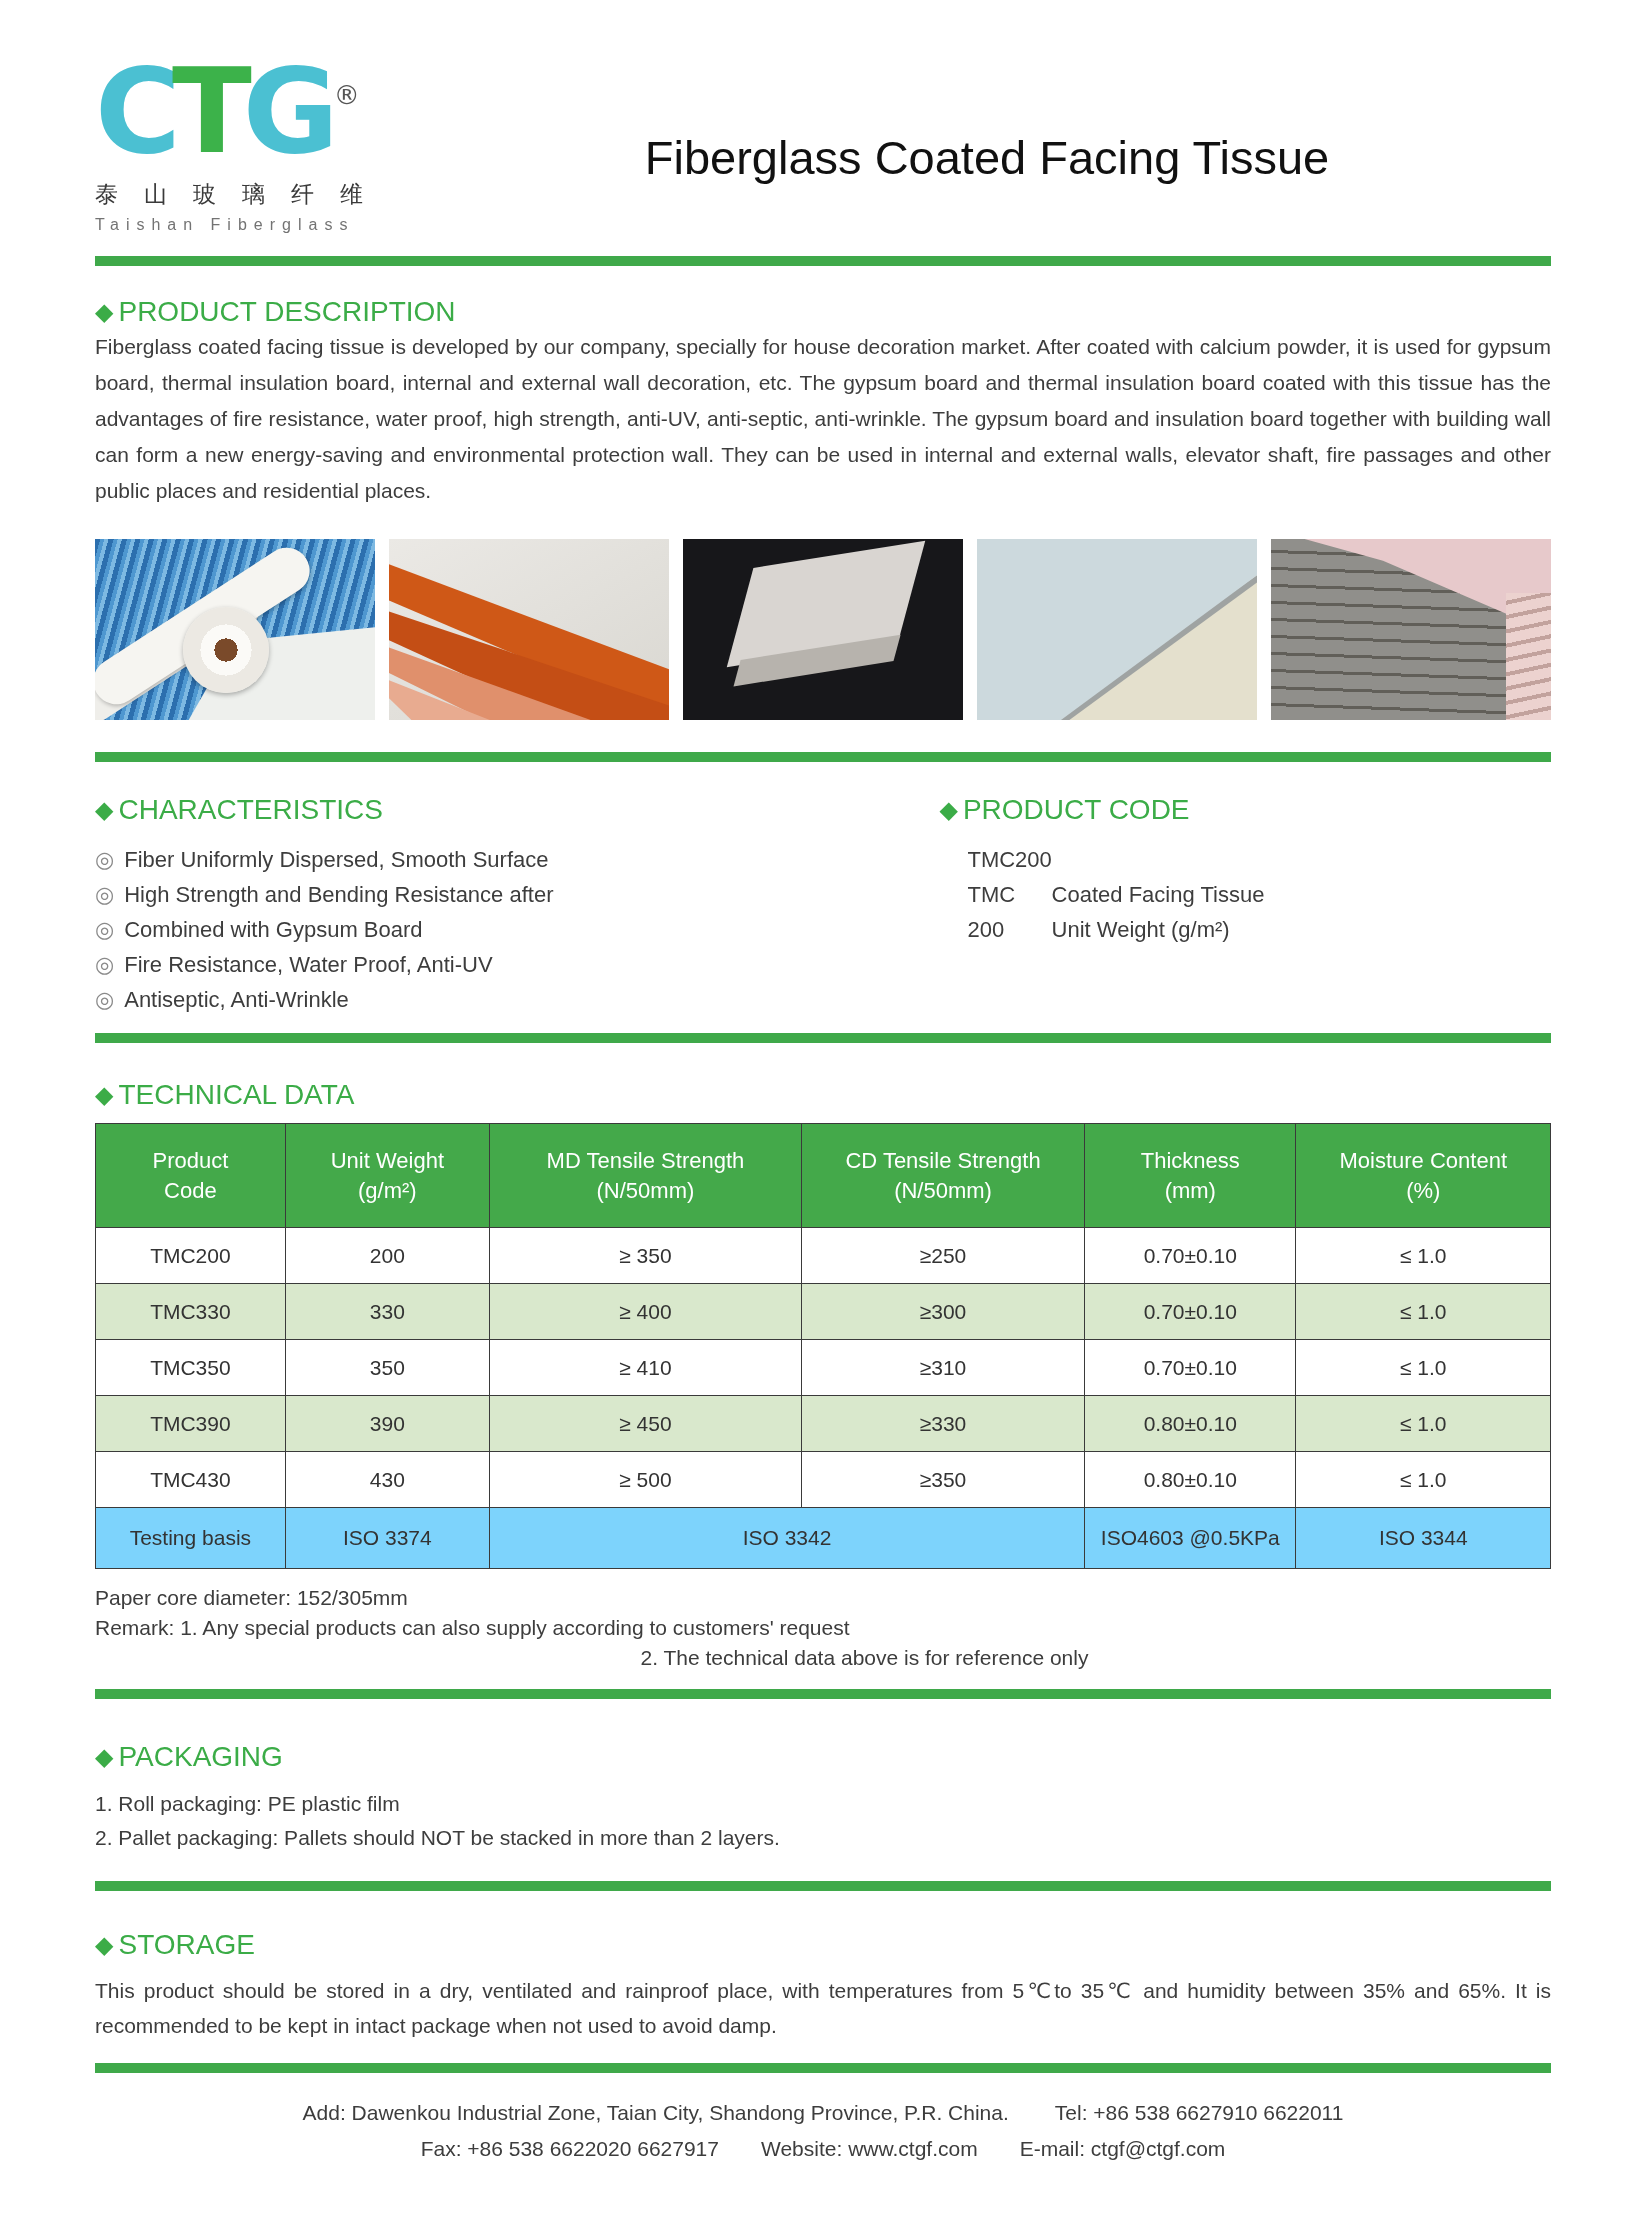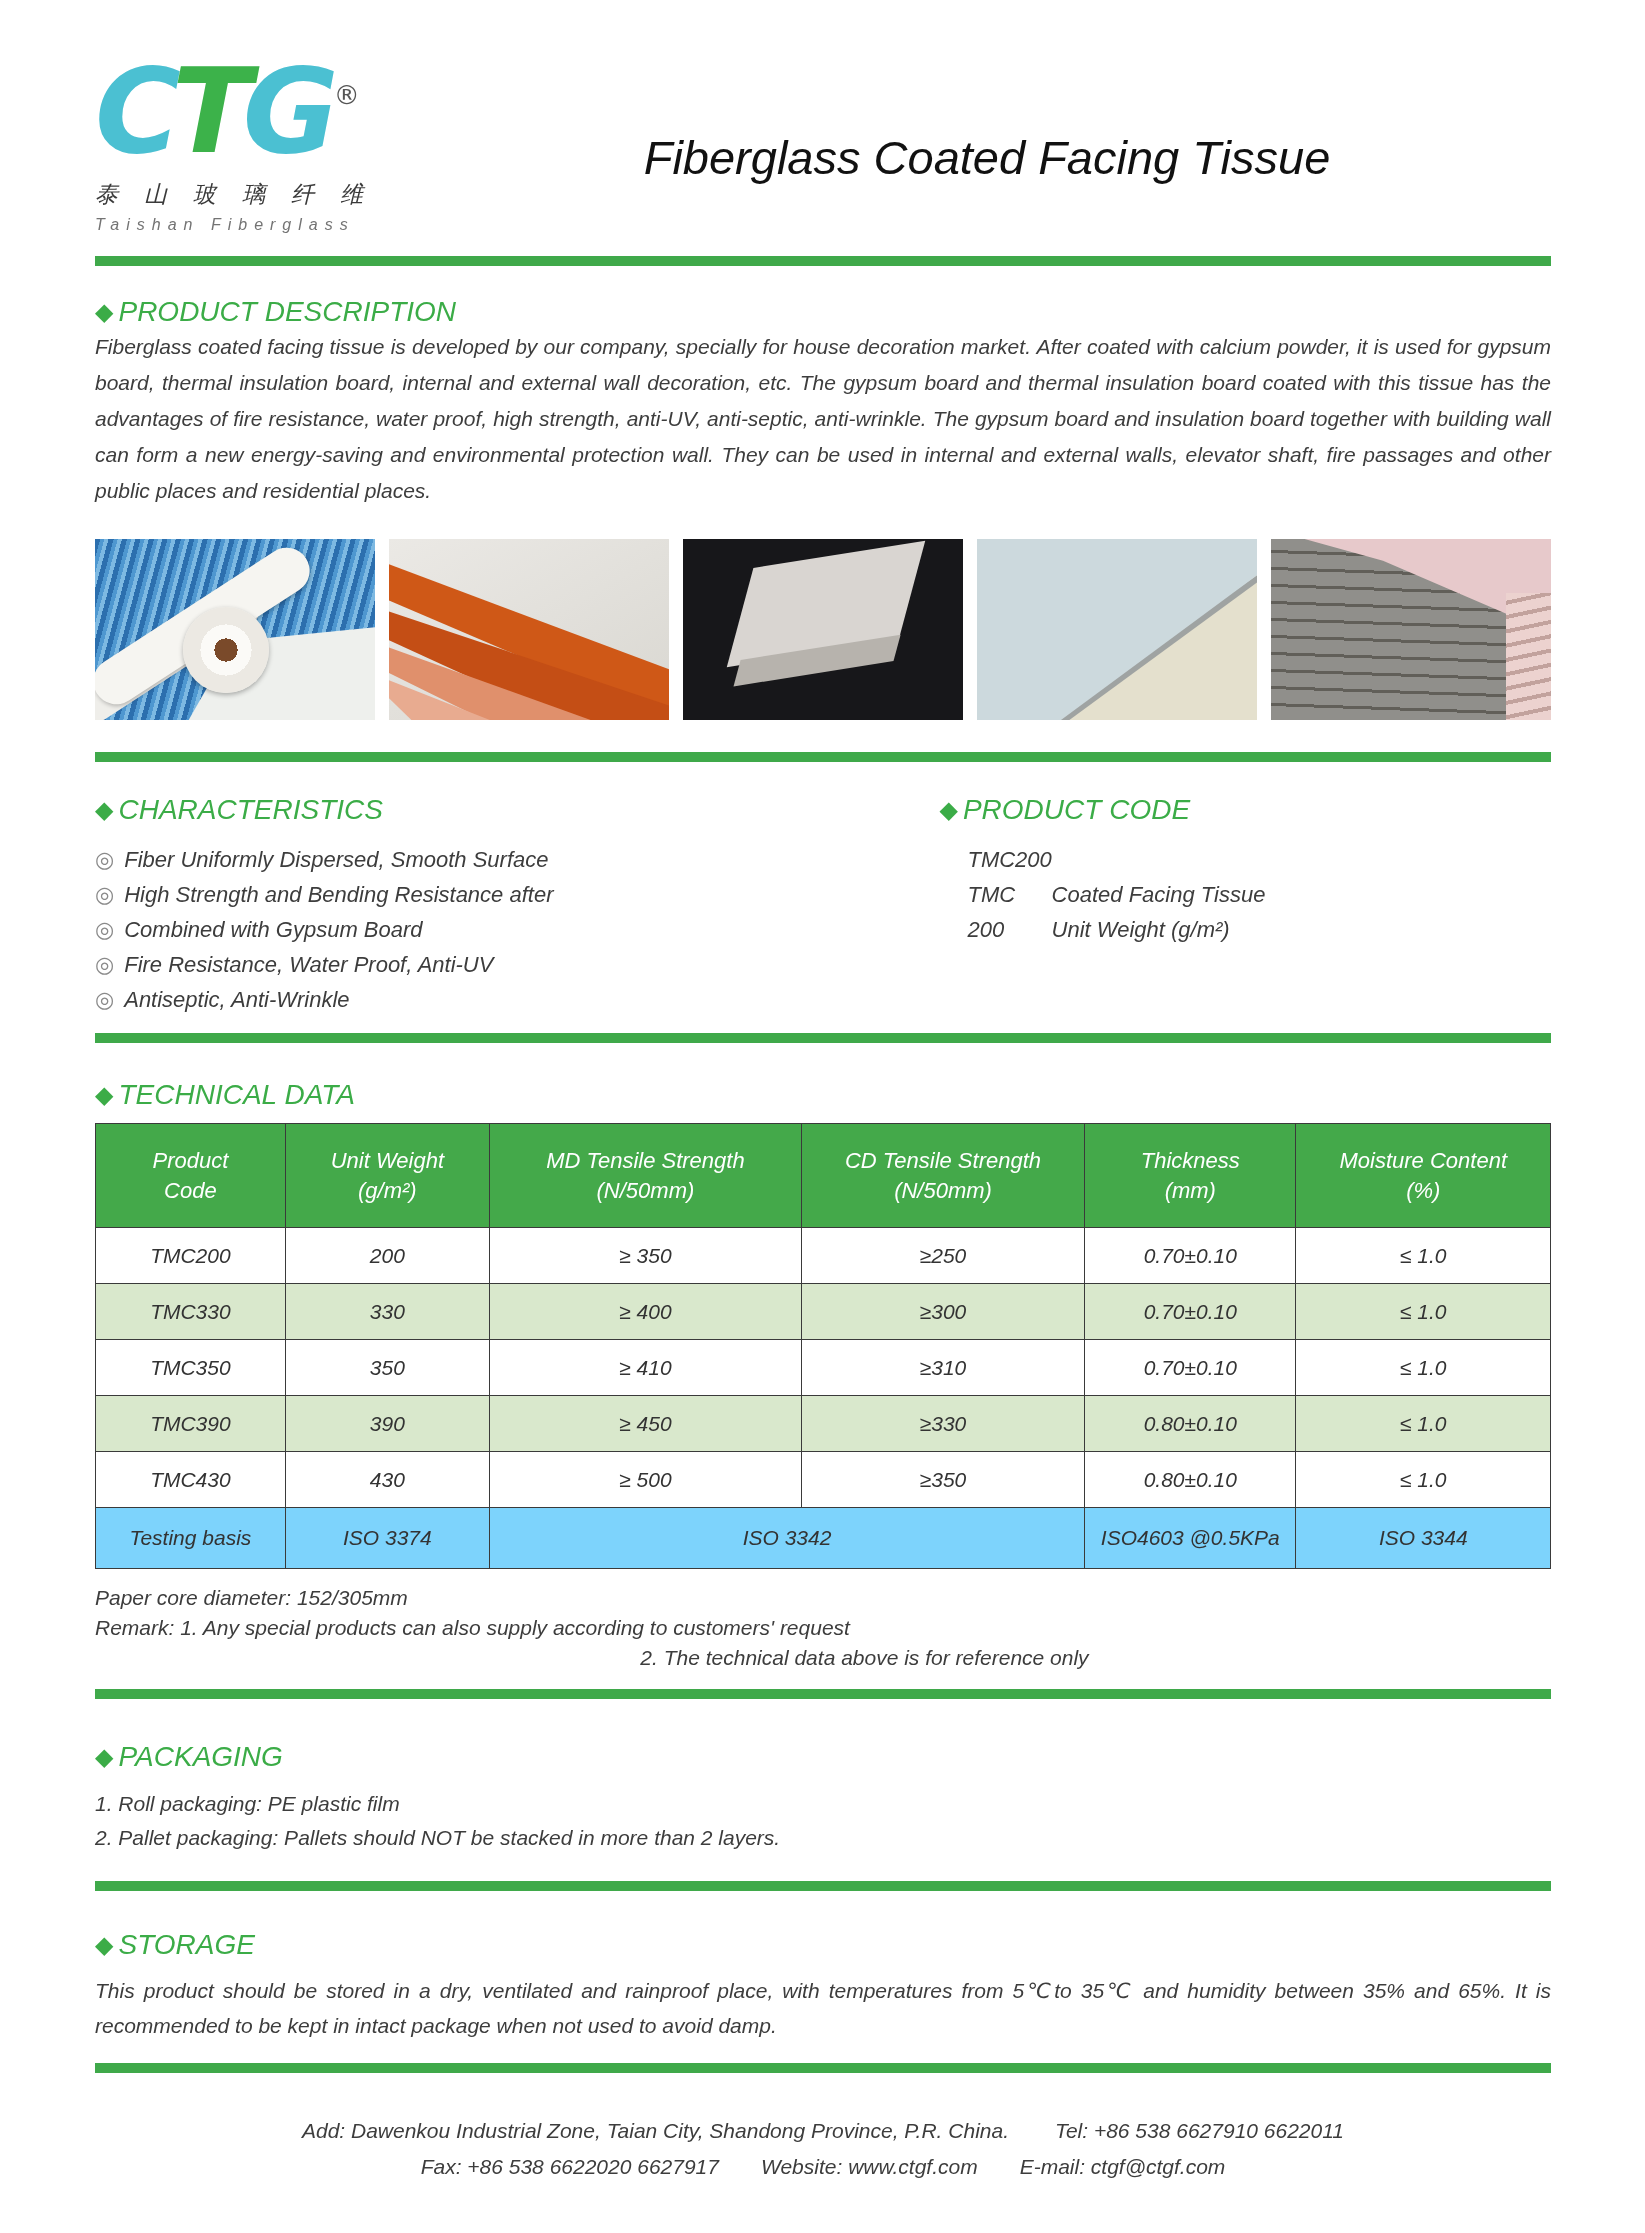--- a/index.html
+++ b/index.html
@@ -1,17 +1,17 @@
 <!DOCTYPE html>
 <html><head>
 <meta charset="utf-8">
 <style>
   html,body{margin:0;padding:0;background:#fff;}
   .page{width:1646px;height:2215px;background:#ffffff;position:relative;overflow:hidden;
-        font-family:"Liberation Sans","DejaVu Sans",sans-serif;color:#3b3b3b;font-style:italic;}
+        font-family:"Liberation Sans","DejaVu Sans",sans-serif;color:#3b3b3b;}
   .content{padding:0 95px;}
 
   
   .hdr{display:flex;align-items:flex-start;padding-top:42px;}
   .logo-block{width:328px;}
   .logo-letters{font-weight:bold;font-size:117px;line-height:107px;letter-spacing:-9px;
                 font-family:"DejaVu Sans",sans-serif;}
   .logo-letters .c{color:#4BC0D2;}
   .logo-letters .t{color:#3CB24A;}
   .logo-letters .g{color:#4BC0D2;}
@@ -90,21 +90,21 @@
   .pack-h{margin-top:42px;}
   .pack-list{margin-top:14px;font-size:21px;line-height:34px;color:#3d3d3d;}
 
   .d5{margin-top:26px;}
 
   .stor-h{margin-top:38px;}
   .stor-p{margin-top:12px;font-size:21px;line-height:35px;text-align:justify;color:#3d3d3d;}
 
   .d6{margin-top:20px;}
 
-  .footer{margin-top:40px;text-align:center;font-size:21px;line-height:36px;color:#3d3d3d;}
+  .footer{margin-top:22px;text-align:center;font-size:21px;line-height:36px;color:#3d3d3d;}
   .footer .gap-lg{display:inline-block;width:46px;}
   .footer .gap-md{display:inline-block;width:42px;}
 </style>
 </head>
 <body>
 
 <div class="page">
   <div class="content">
 
     <div class="hdr">

